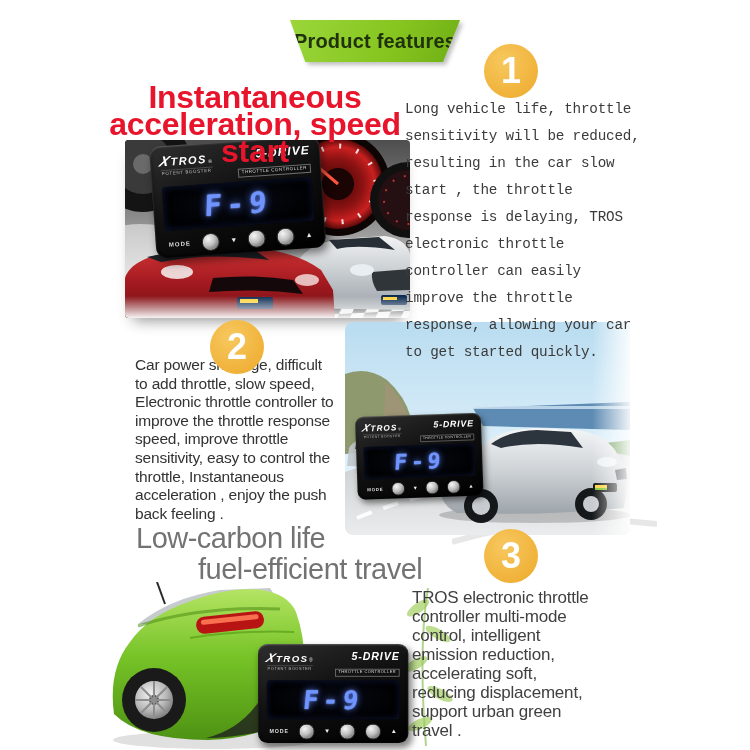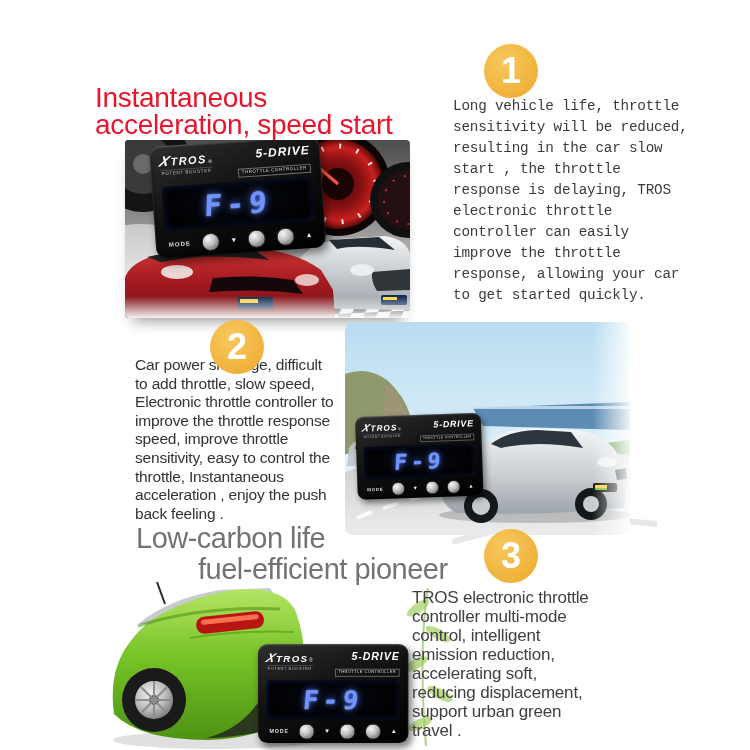--- a/index.html
+++ b/index.html
@@ -14,34 +14,34 @@
           font-size:20px;font-weight:bold;color:#20320c;letter-spacing:.2px;}
 
   
   .badge{position:absolute;width:54px;height:54px;border-radius:50%;background:radial-gradient(circle at 38% 32%,#f7c85e,#f0b23a 70%,#e9a830);
          color:#fff;font-size:36px;font-weight:bold;display:flex;align-items:center;justify-content:center;z-index:6;}
   #badge1{left:484px;top:44px;}
   #badge2{left:210px;top:320px;}
   #badge3{left:484px;top:529px;}
 
   
-  .h-red1{position:absolute;left:95px;top:84px;width:320px;text-align:left;color:#e8142b;
-          font-size:28px;font-weight:normal;line-height:27px;z-index:4;letter-spacing:-.3px;}
+  .h-red1{position:absolute;left:95px;top:84px;width:320px;text-align:center;color:#e8142b;
+          font-size:32px;font-weight:bold;line-height:27px;z-index:4;letter-spacing:-.3px;}
   .h-red2{position:absolute;left:6px;top:5px;width:178px;text-align:center;color:#e63a47;
           font-size:28px;font-weight:bold;line-height:31px;z-index:4;letter-spacing:-.5px;
           text-shadow:0 0 3px #fff,0 0 6px #fff,1px 1px 2px #fff,-1px -1px 2px #fff;}
   .h-green{position:absolute;left:136px;top:523px;color:#737373;font-size:29px;font-weight:normal;
            line-height:31px;z-index:4;letter-spacing:-.5px;}
   .h-green .ln2{display:block;margin-left:62px;}
   .h-line{display:block;}
 
   
   .body-text{position:absolute;white-space:pre-line;z-index:3;}
   #body1{left:405px;top:96px;width:252px;font-family:"Liberation Mono","DejaVu Sans Mono",monospace;
-         font-size:14.3px;line-height:21px;color:#3b3b3b;letter-spacing:-.2px;margin-left:48px;}
+         font-size:14.3px;line-height:27px;color:#3b3b3b;letter-spacing:-.2px;}
   #body2{left:135px;top:356px;width:268px;font-size:15.5px;line-height:18.6px;color:#333;letter-spacing:-.2px;}
   #body3{left:412px;top:588px;width:238px;font-size:17px;line-height:19px;color:#404040;letter-spacing:-.2px;}
 
   
   .photo{position:absolute;overflow:hidden;}
   #photo1{left:125px;top:140px;width:285px;height:178px;border-radius:4px;z-index:2;
           box-shadow:0 10px 14px -8px rgba(0,0,0,.45);}
   #photo2{left:345px;top:322px;width:285px;height:213px;border-radius:8px;z-index:2;}
   #photo3{left:110px;top:582px;width:330px;height:168px;z-index:2;overflow:visible;}
   .photo svg{position:absolute;left:0;top:0;}
@@ -82,20 +82,23 @@
 
   
   #leaves{position:absolute;left:398px;top:588px;z-index:1;}
   #swoosh{position:absolute;left:452px;top:508px;z-index:1;}
 </style>
 </head>
 <body>
 
 <div class="canvas">
 
+  <div class="banner-wrap">
+    <div class="banner">Product features</div>
+  </div>
 
   <div class="badge" id="badge1">1</div>
   <div class="badge" id="badge2">2</div>
   <div class="badge" id="badge3">3</div>
 
   <div class="h-red1">
     <span class="h-line">Instantaneous</span>
     <span class="h-line">acceleration, speed start</span>
   </div>
 
@@ -308,21 +311,21 @@
       </div>
     </div>
   </div>
 
   <svg id="swoosh" width="205" height="42" viewBox="0 0 205 42">
     <path d="M0,34 Q100,4 205,16" stroke="#c9c9c9" stroke-width="6" fill="none" opacity=".45"></path>
   </svg>
 
   <div class="h-green">
     <span class="h-line">Low-carbon life</span>
-    <span class="h-line ln2">fuel-efficient pioneer</span>
+    <span class="h-line ln2">fuel-efficient travel</span>
   </div>
 
   <svg id="leaves" width="62" height="160" viewBox="0 0 62 160">
     <path d="M30,0 Q20,60 28,158" stroke="#7fb544" stroke-width="2" fill="none" opacity=".6"></path>
     <g fill="#9ccc55" opacity=".65">
       <ellipse cx="20" cy="20" rx="13" ry="5" transform="rotate(-35 20 20)"></ellipse>
       <ellipse cx="40" cy="46" rx="14" ry="5" transform="rotate(30 40 46)"></ellipse>
       <ellipse cx="18" cy="76" rx="13" ry="5" transform="rotate(-30 18 76)"></ellipse>
       <ellipse cx="42" cy="106" rx="14" ry="5" transform="rotate(28 42 106)"></ellipse>
       <ellipse cx="22" cy="136" rx="13" ry="5" transform="rotate(-25 22 136)"></ellipse>

